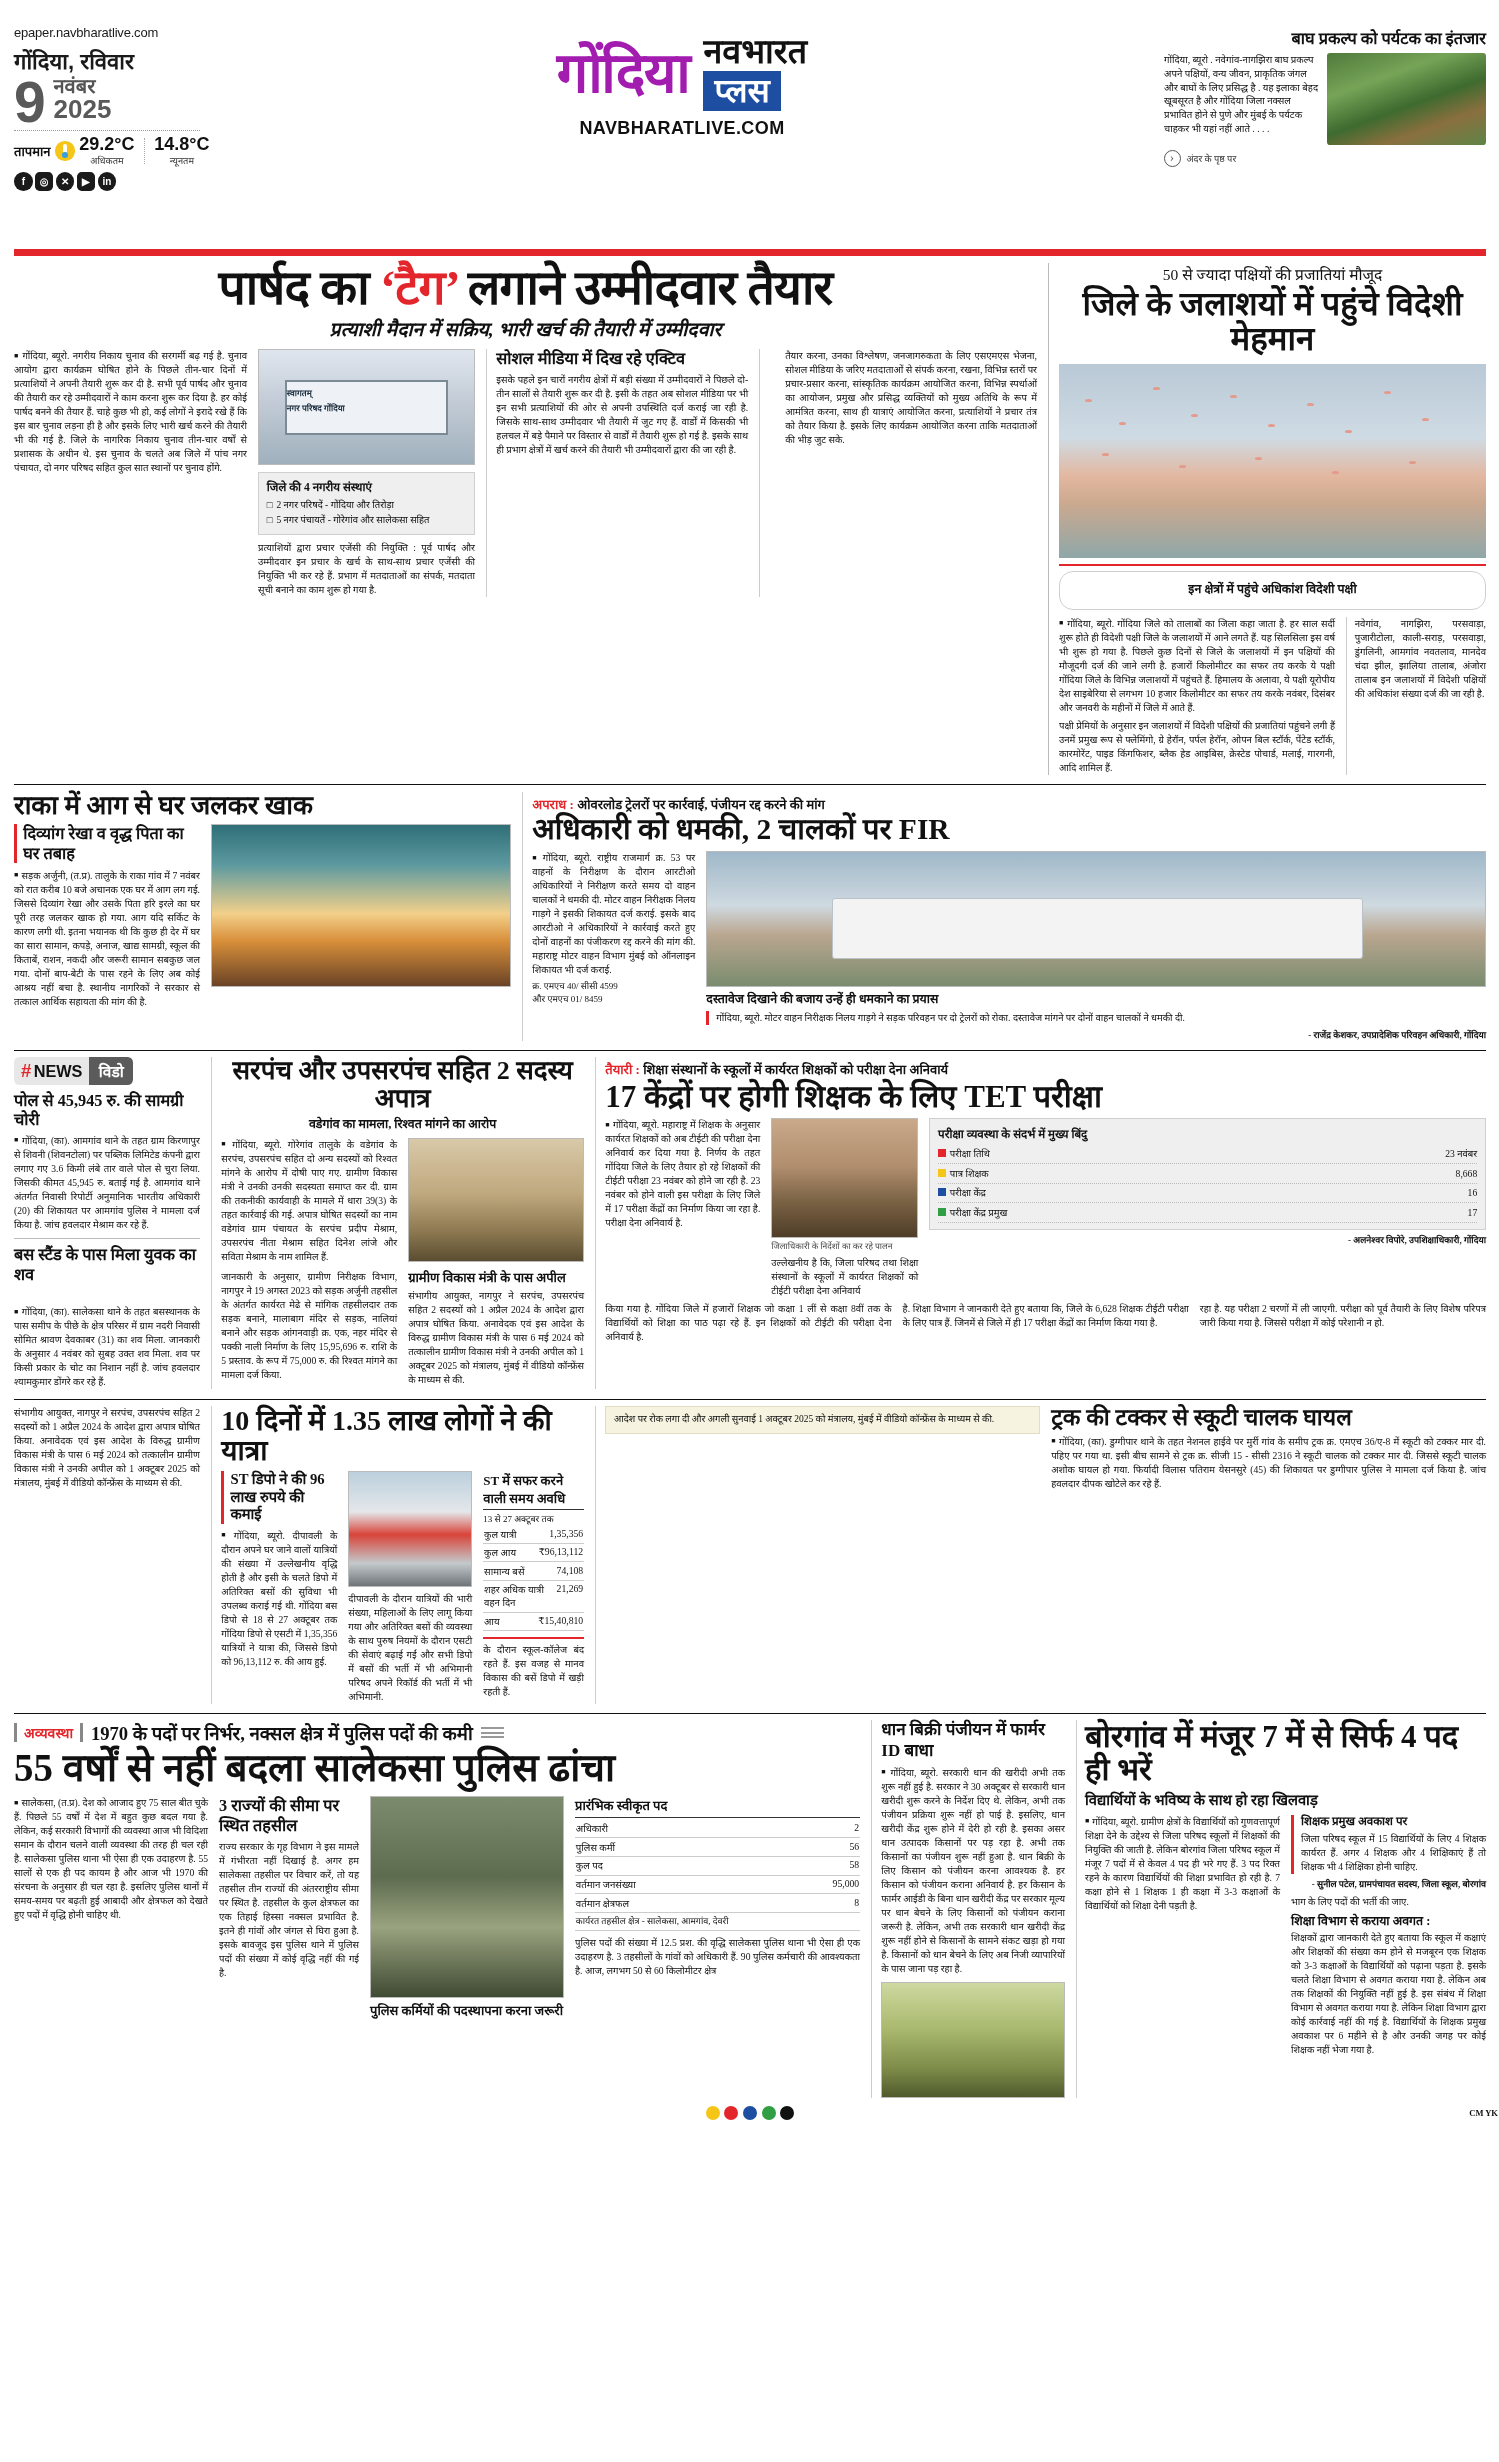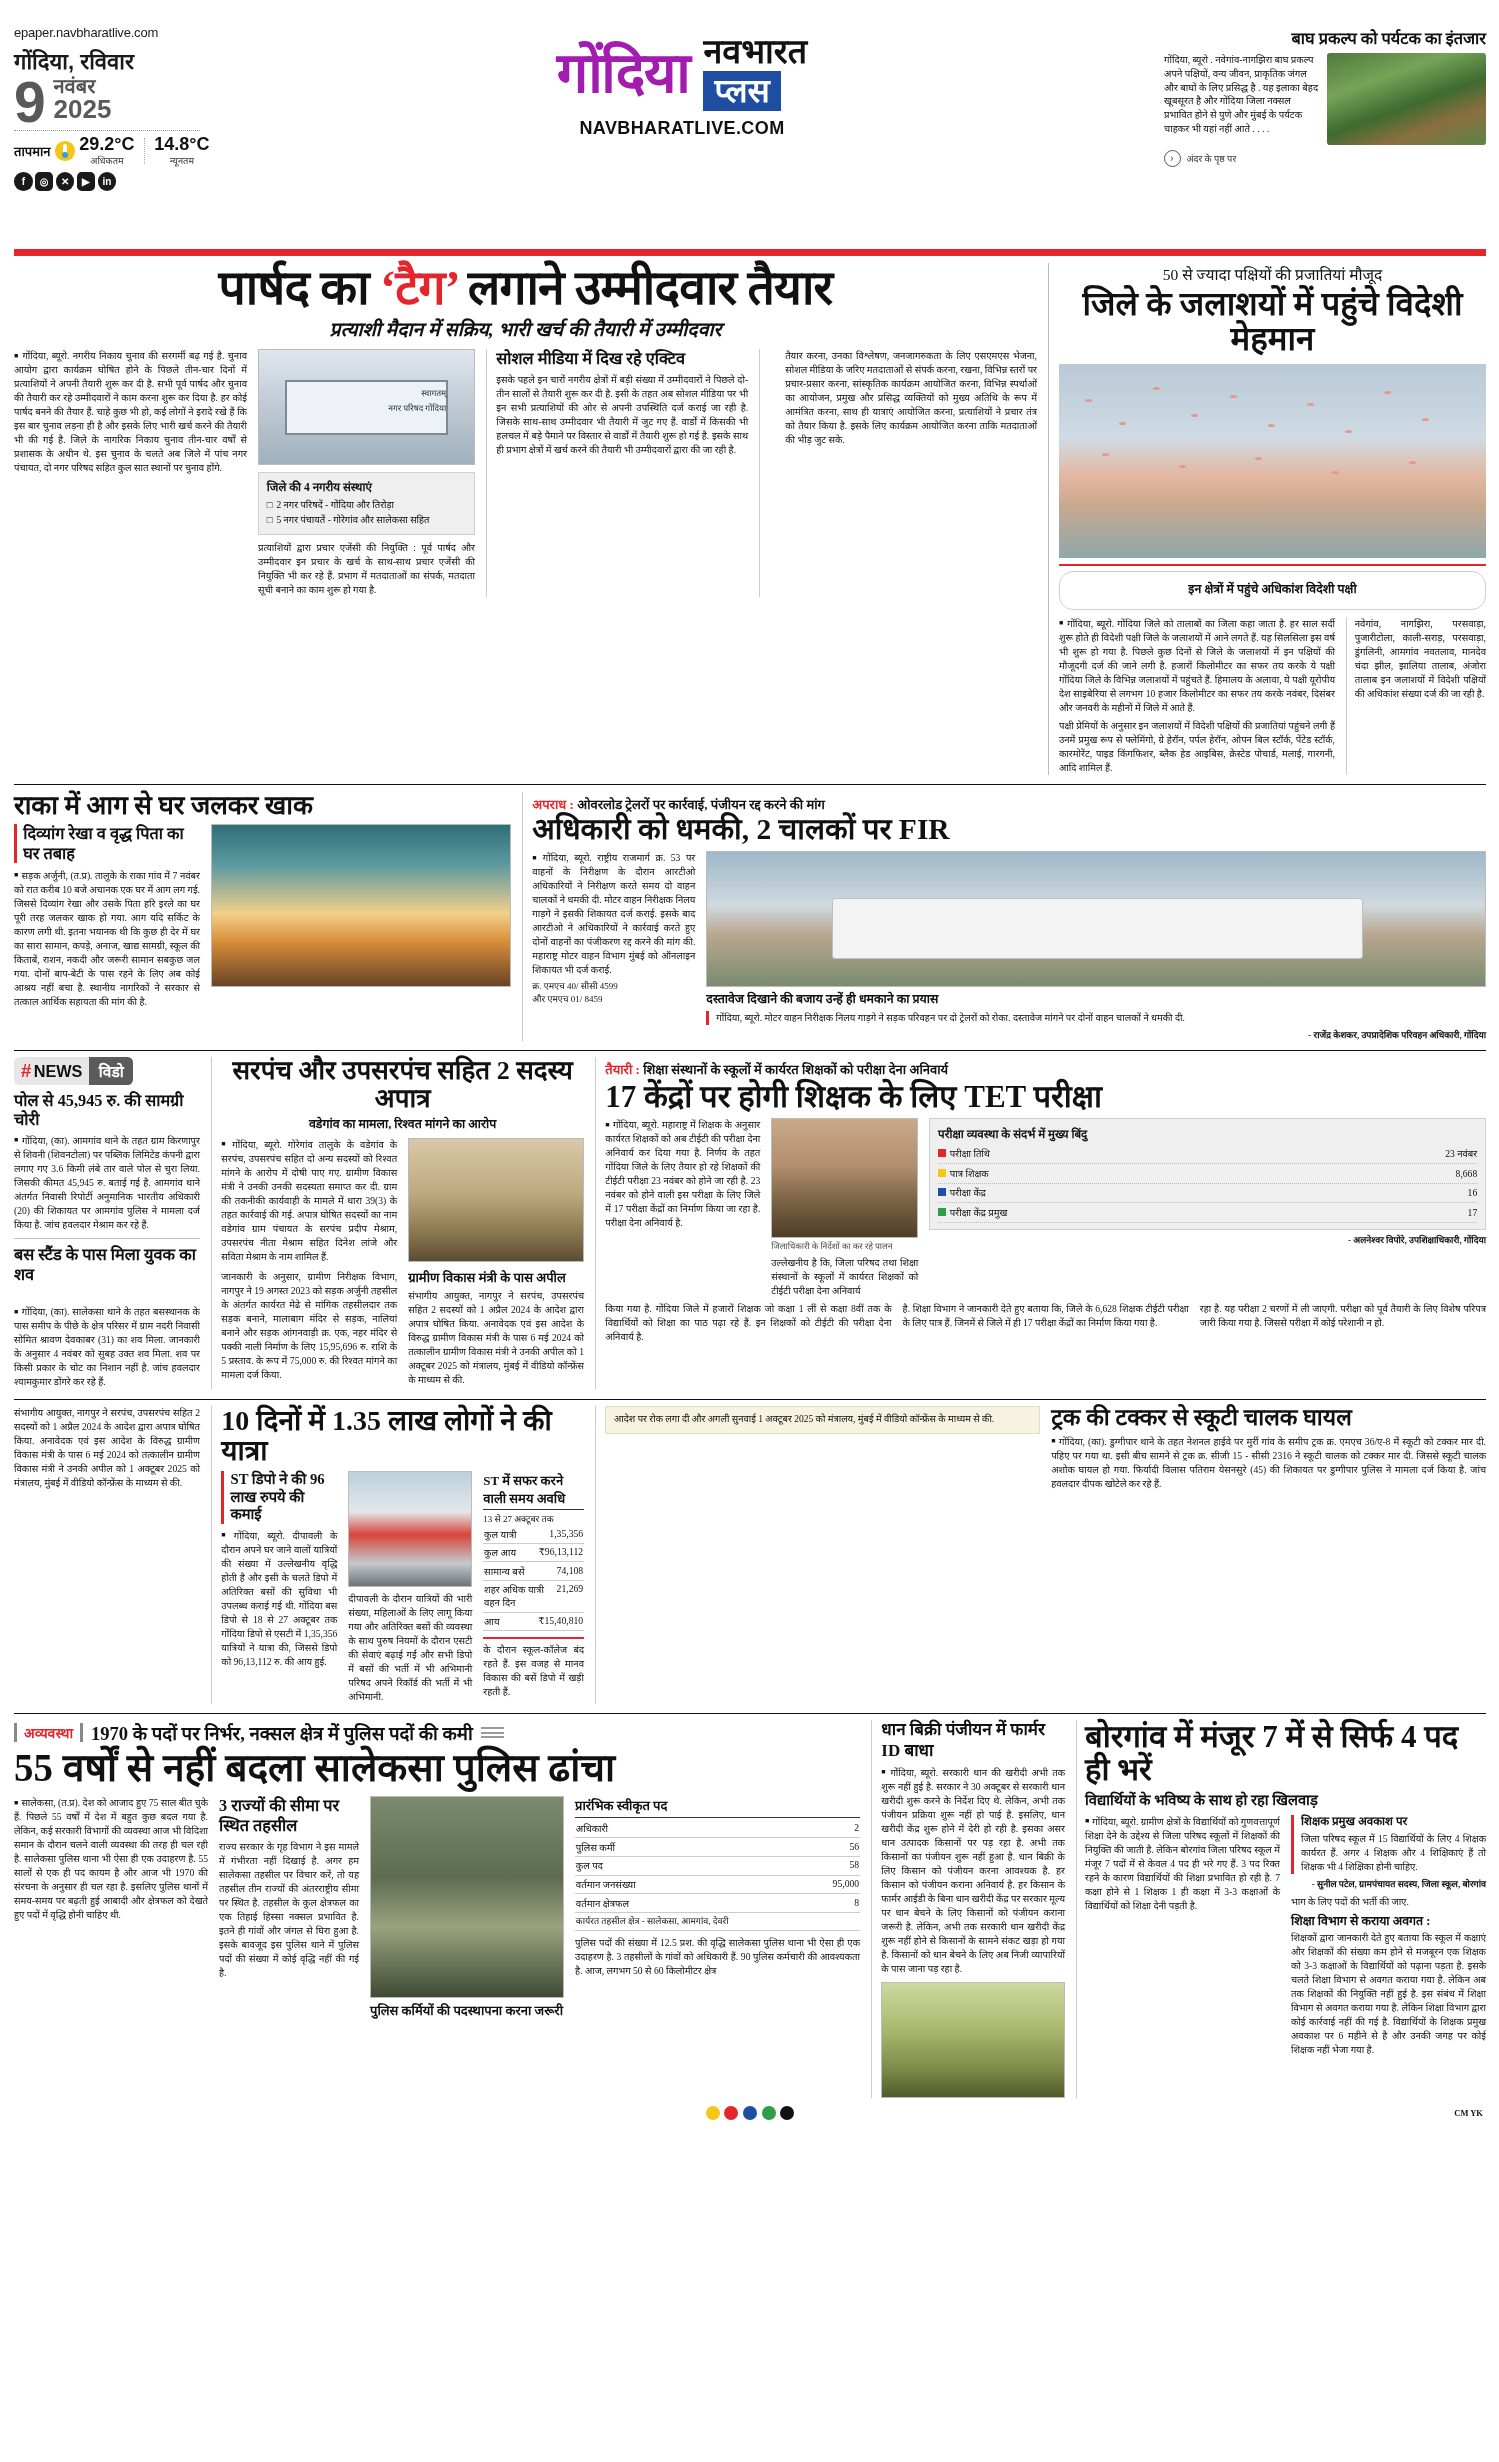--- a/index.html
+++ b/index.html
@@ -74,21 +74,21 @@
   .mainhead .red { color: #e3262b; }
   .subhead { font-size: 19.4px; font-weight: 700; text-align: center; font-style: italic; margin-top: 1.6px; }
 
   
   .lead-wrap { display: flex; gap: 11px; margin-top: 7.8px; }
   .lead-left { flex: 0 0 1023px; }
   .lead-right { flex: 1; border-left: 0.8px solid #bbb; padding-left: 10px; }
   .photo-box { background: #d8d8d8; border: 0.8px solid #bbb; }
   .photo-sign { background: linear-gradient(180deg,#dfe6ee 0%,#c3ccd6 45%,#9fb0bd 100%); position: relative; }
   .sign-plate { position:absolute; left:12%; top:26%; width:76%; height:48%; background:#eef2f6; border:2.3px solid #7c8a96; }
-  .sign-plate span { display:block; text-align:right; font-size:8.5px; font-weight:400; color:#234; margin-top:4.7px; }
+  .sign-plate span { display:block; text-align:left; font-size:8.5px; font-weight:700; color:#234; margin-top:4.7px; }
 
   .greybox { background: #efefef; border: 0.8px solid #cfcfcf; padding: 6.2px 7.8px; }
   .greybox h4 { font-size: 11.6px; margin-bottom: 3.9px; font-weight: 700; }
   .greybox ul { list-style: none; font-size: 9.5px; line-height: 1.6; }
   .greybox li:before { content: "\25A1"; margin-right: 3.9px; }
 
   .photo-birds { height: 194px; background:
       linear-gradient(180deg,#b9c9d6 0%,#cfdbe4 38%,#e3b7a0 58%,#caa98f 72%,#8fa7a9 100%); position: relative; overflow:hidden;}
   .photo-birds .flock { position:absolute; width:100%; height:100%; }
   .photo-birds .b { position:absolute; width:7px; height:3.1px; background:#e4998b; border-radius:50%; }
@@ -567,17 +567,17 @@
       </div>
     </div>
   </div>
 
   <div class="footerdots">
     <span class="fdot" style="background:#f5c518"></span>
     <span class="fdot" style="background:#e3262b"></span>
     <span class="fdot" style="background:#1e4ea1"></span>
     <span class="fdot" style="background:#2f9e44"></span>
     <span class="fdot" style="background:#111111"></span>
-    <span style="position:absolute;right:17px;font-size:8.5px;font-weight:700;">CM YK</span>
+    <span style="position:absolute;right:2px;font-size:8.5px;font-weight:700;">CM YK</span>
   </div>
 
 </div>
 
 
 </body></html>

